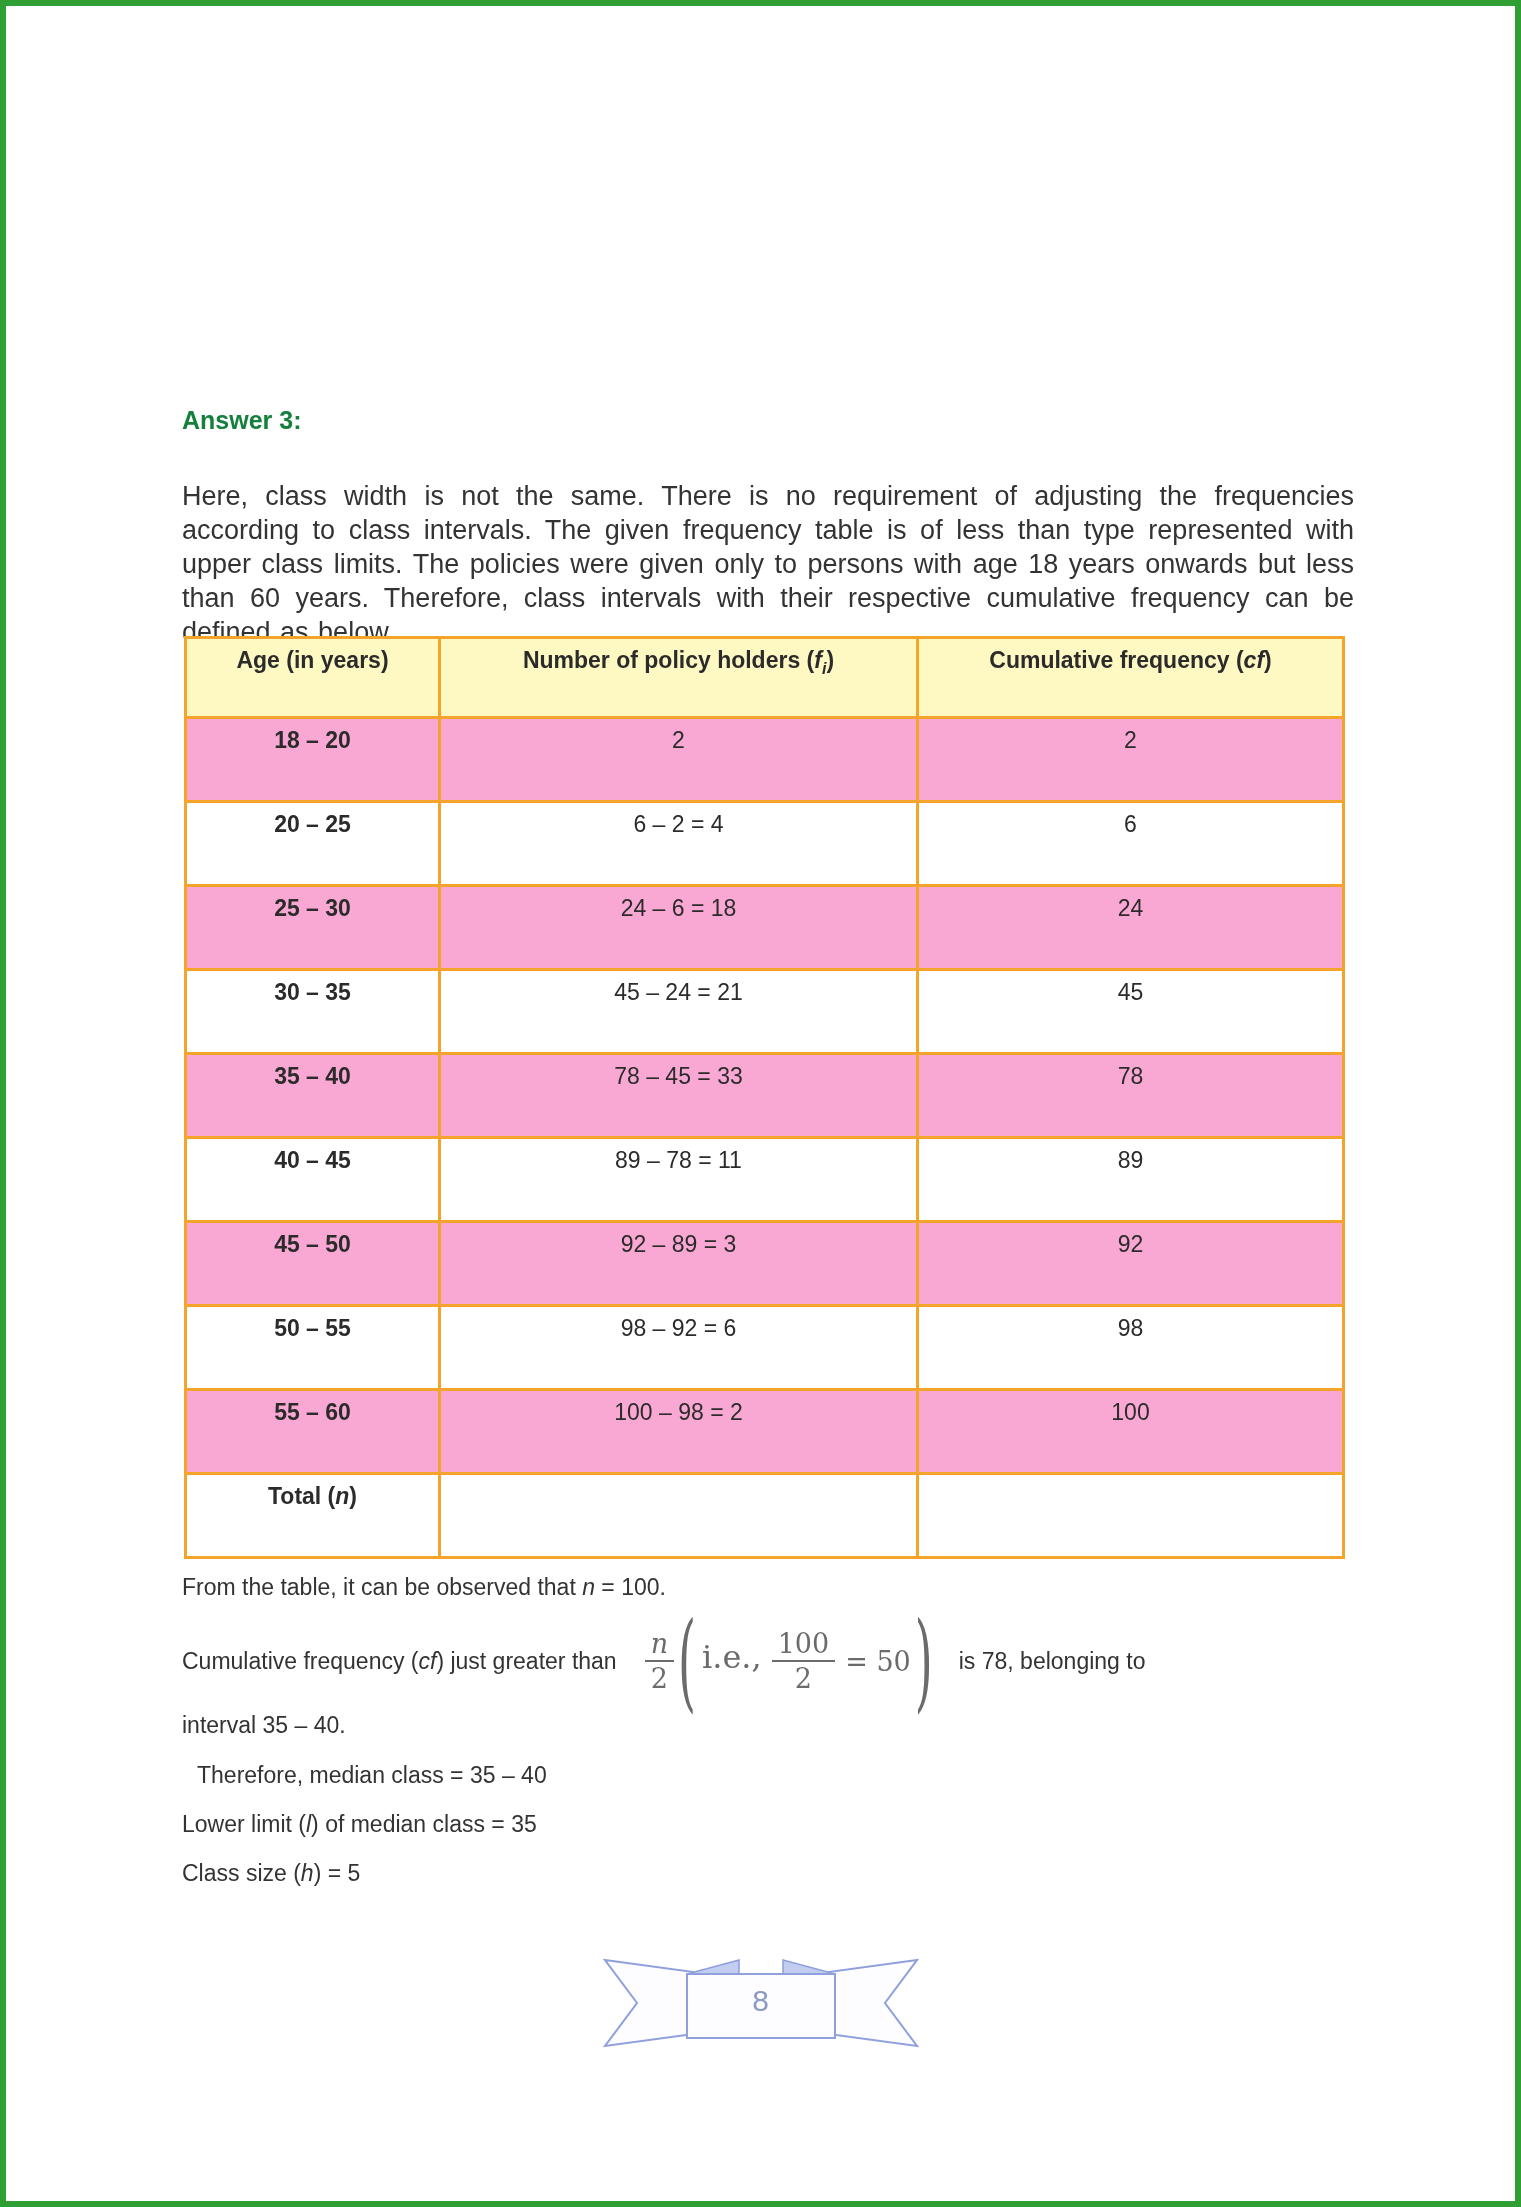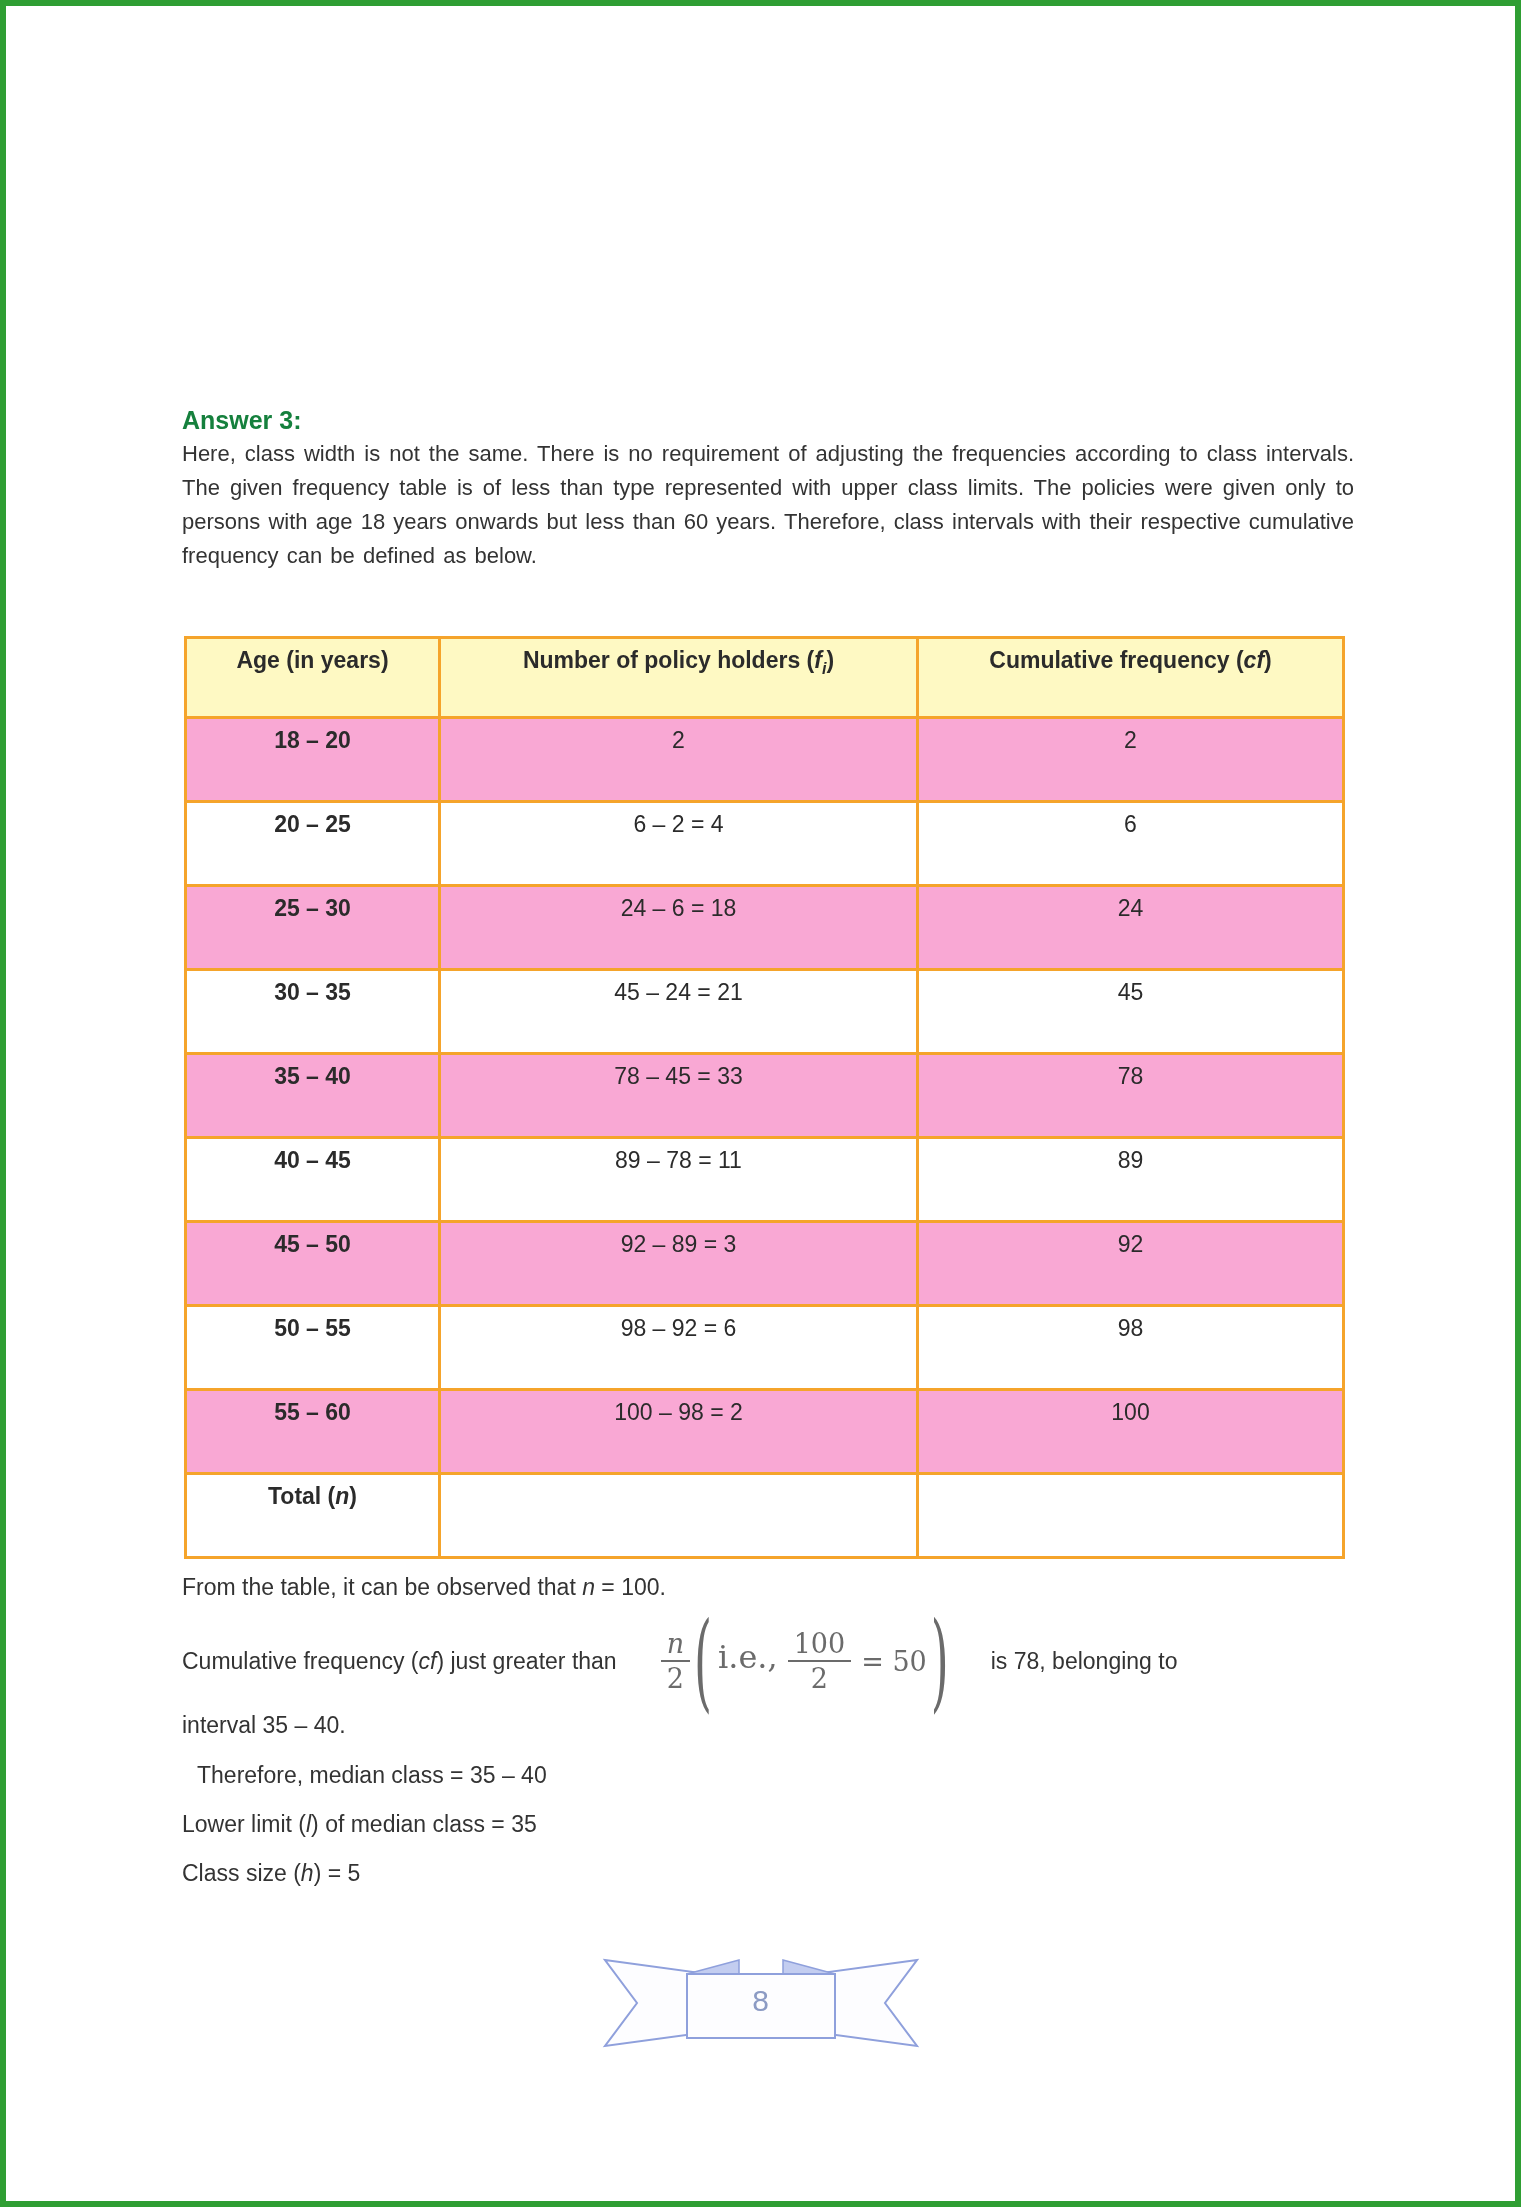--- a/index.html
+++ b/index.html
@@ -16,23 +16,23 @@
   }
   .heading {
     position: absolute;
     top: 400px; left: 176px;
     font-size: 25px;
     font-weight: bold;
     color: #15803d;
   }
   .intro {
     position: absolute;
-    top: 431px; left: 176px;
+    top: 473px; left: 176px;
     width: 1172px;
-    font-size: 22px;
+    font-size: 27px;
     line-height: 34px;
     text-align: justify;
     word-spacing: 2px;
     color: #333333;
   }
   table.freq {
     position: absolute;
     top: 630px; left: 178px;
     width: 1158px;
     border-collapse: collapse;
@@ -60,21 +60,20 @@
     top: 1568px; left: 176px;
     font-size: 23px;
   }
   .cf-row {
     position: absolute;
     top: 1592px; left: 176px;
     width: 1190px;
     height: 126px;
     display: flex;
     align-items: center;
-    gap: 16px;
   }
   .cf-prefix, .cf-suffix { font-size: 23px; color: #333333; white-space: nowrap; }
   .formula {
     display: inline-flex;
     align-items: center;
     font-family: "DejaVu Serif", serif;
     color: #6b6b6b;
     margin: 0 22px 0 28px;
   }
   .frac {

